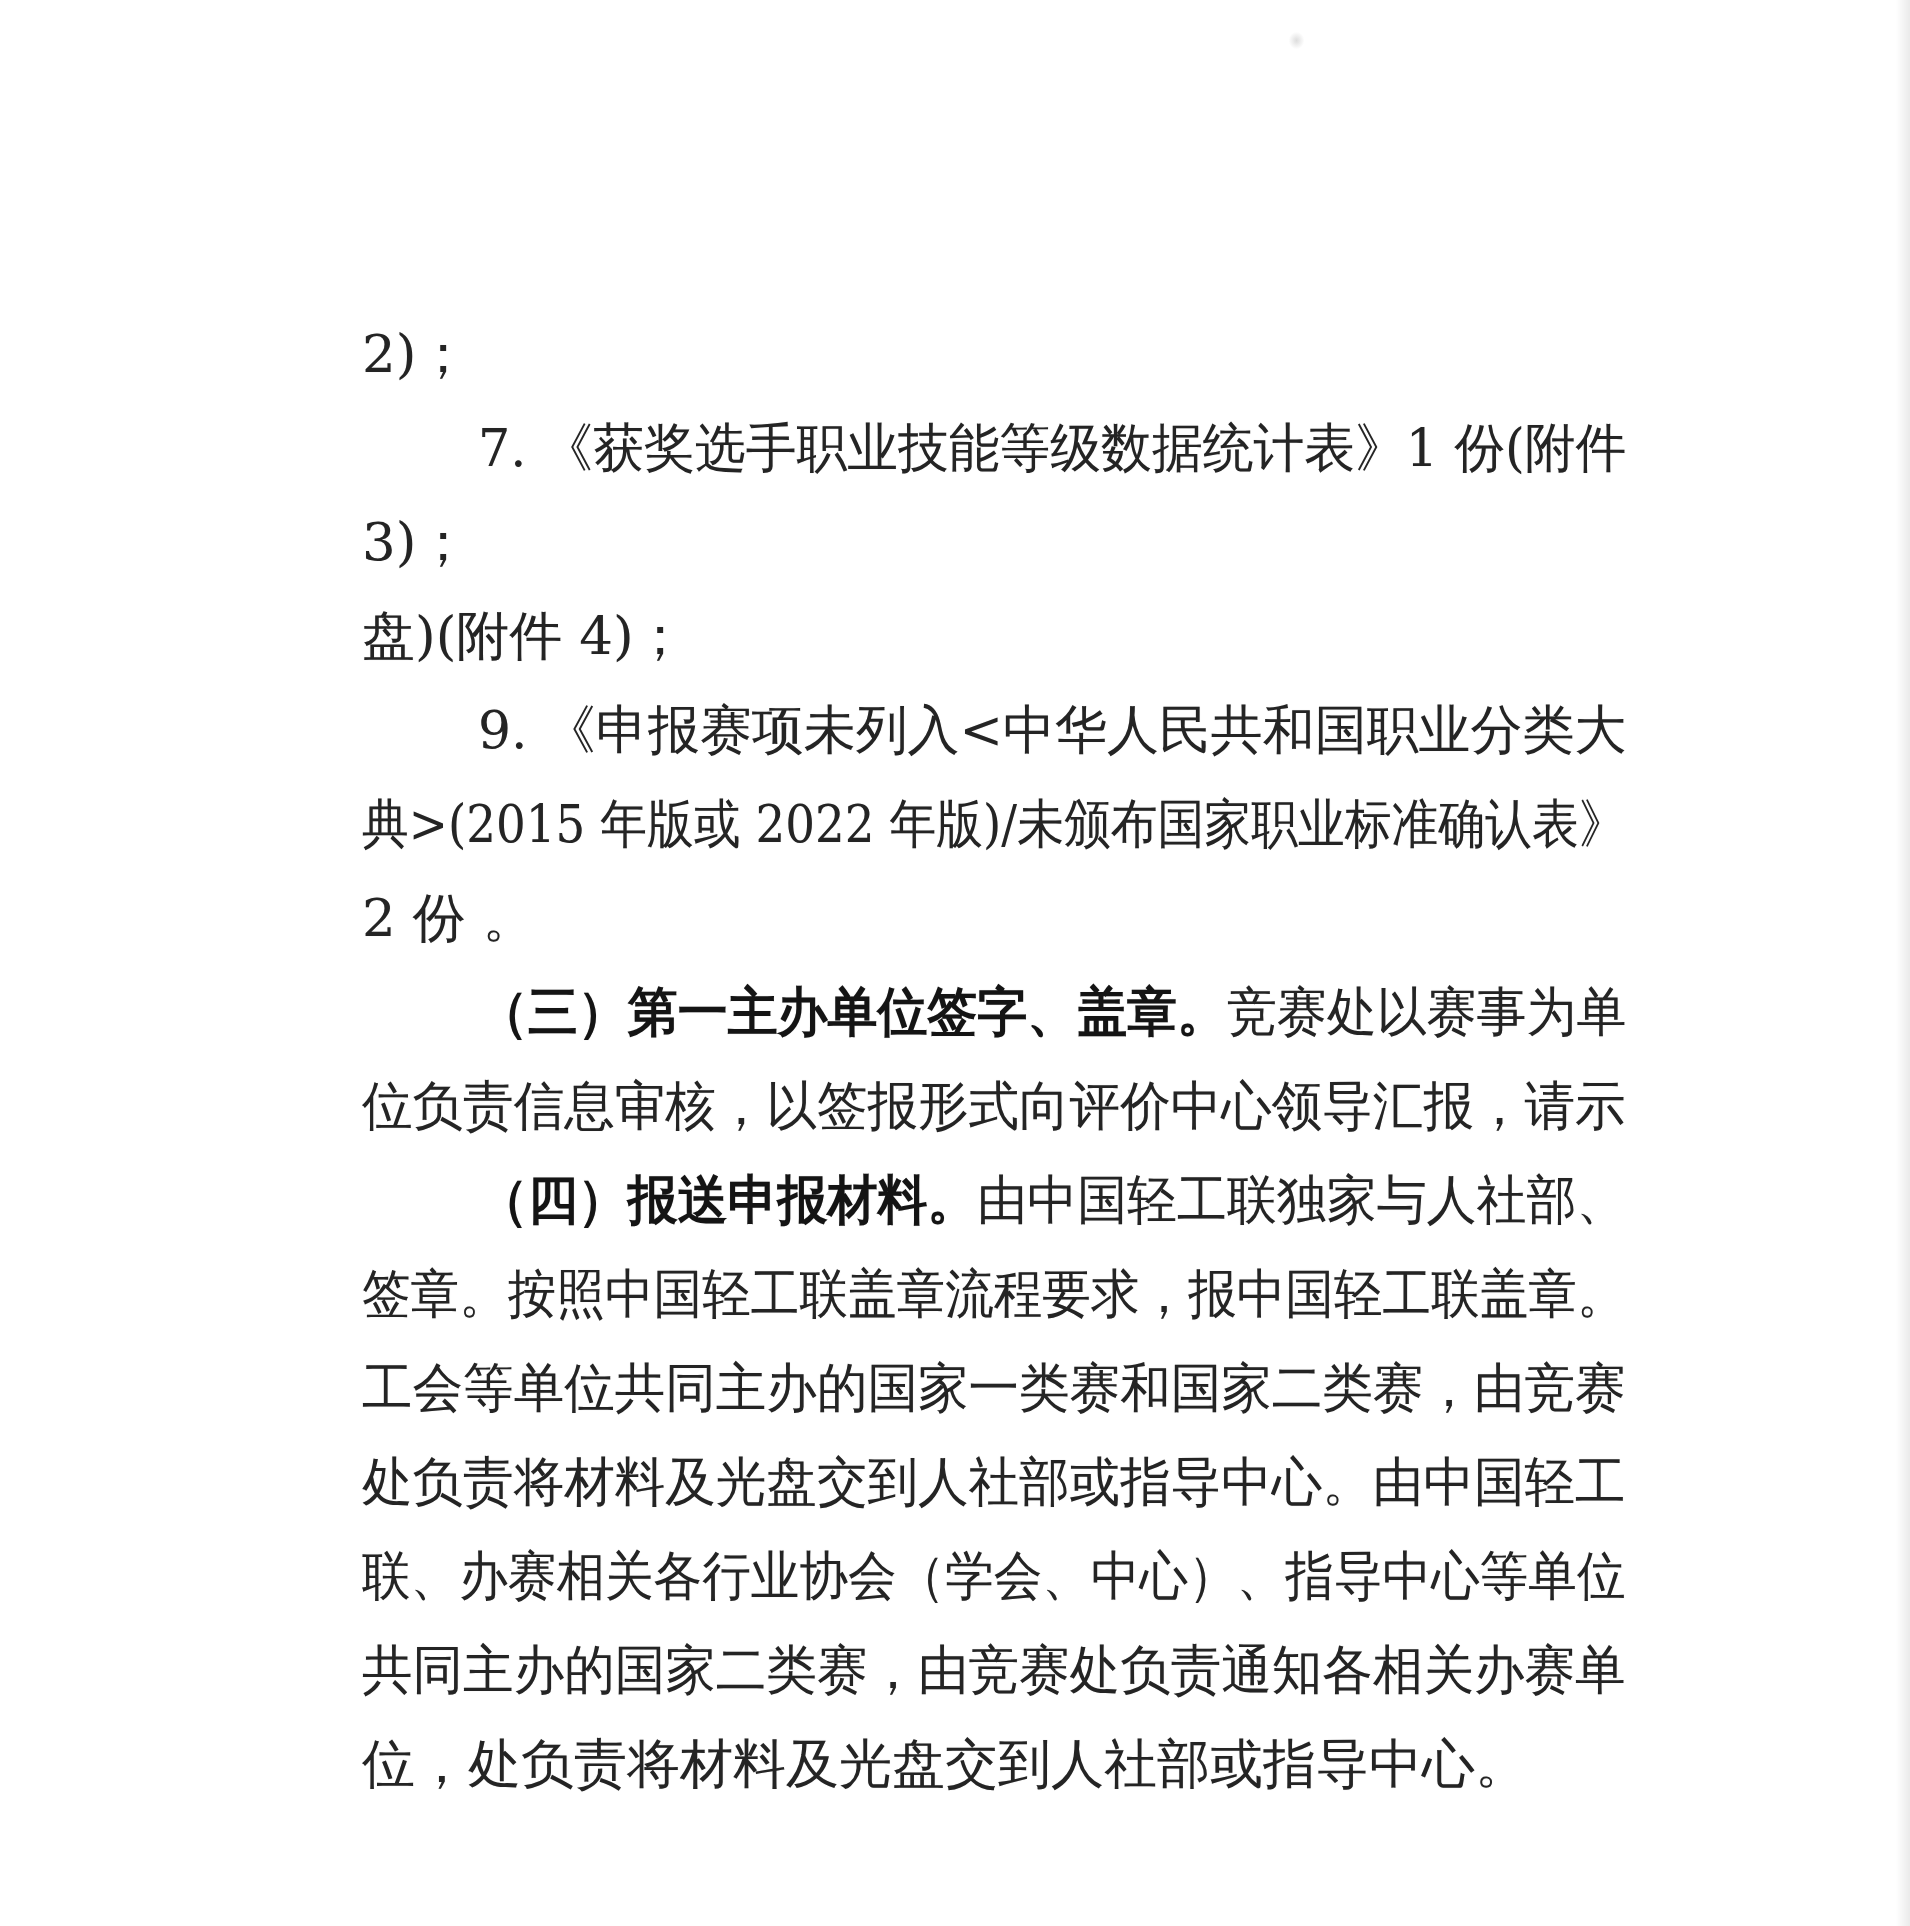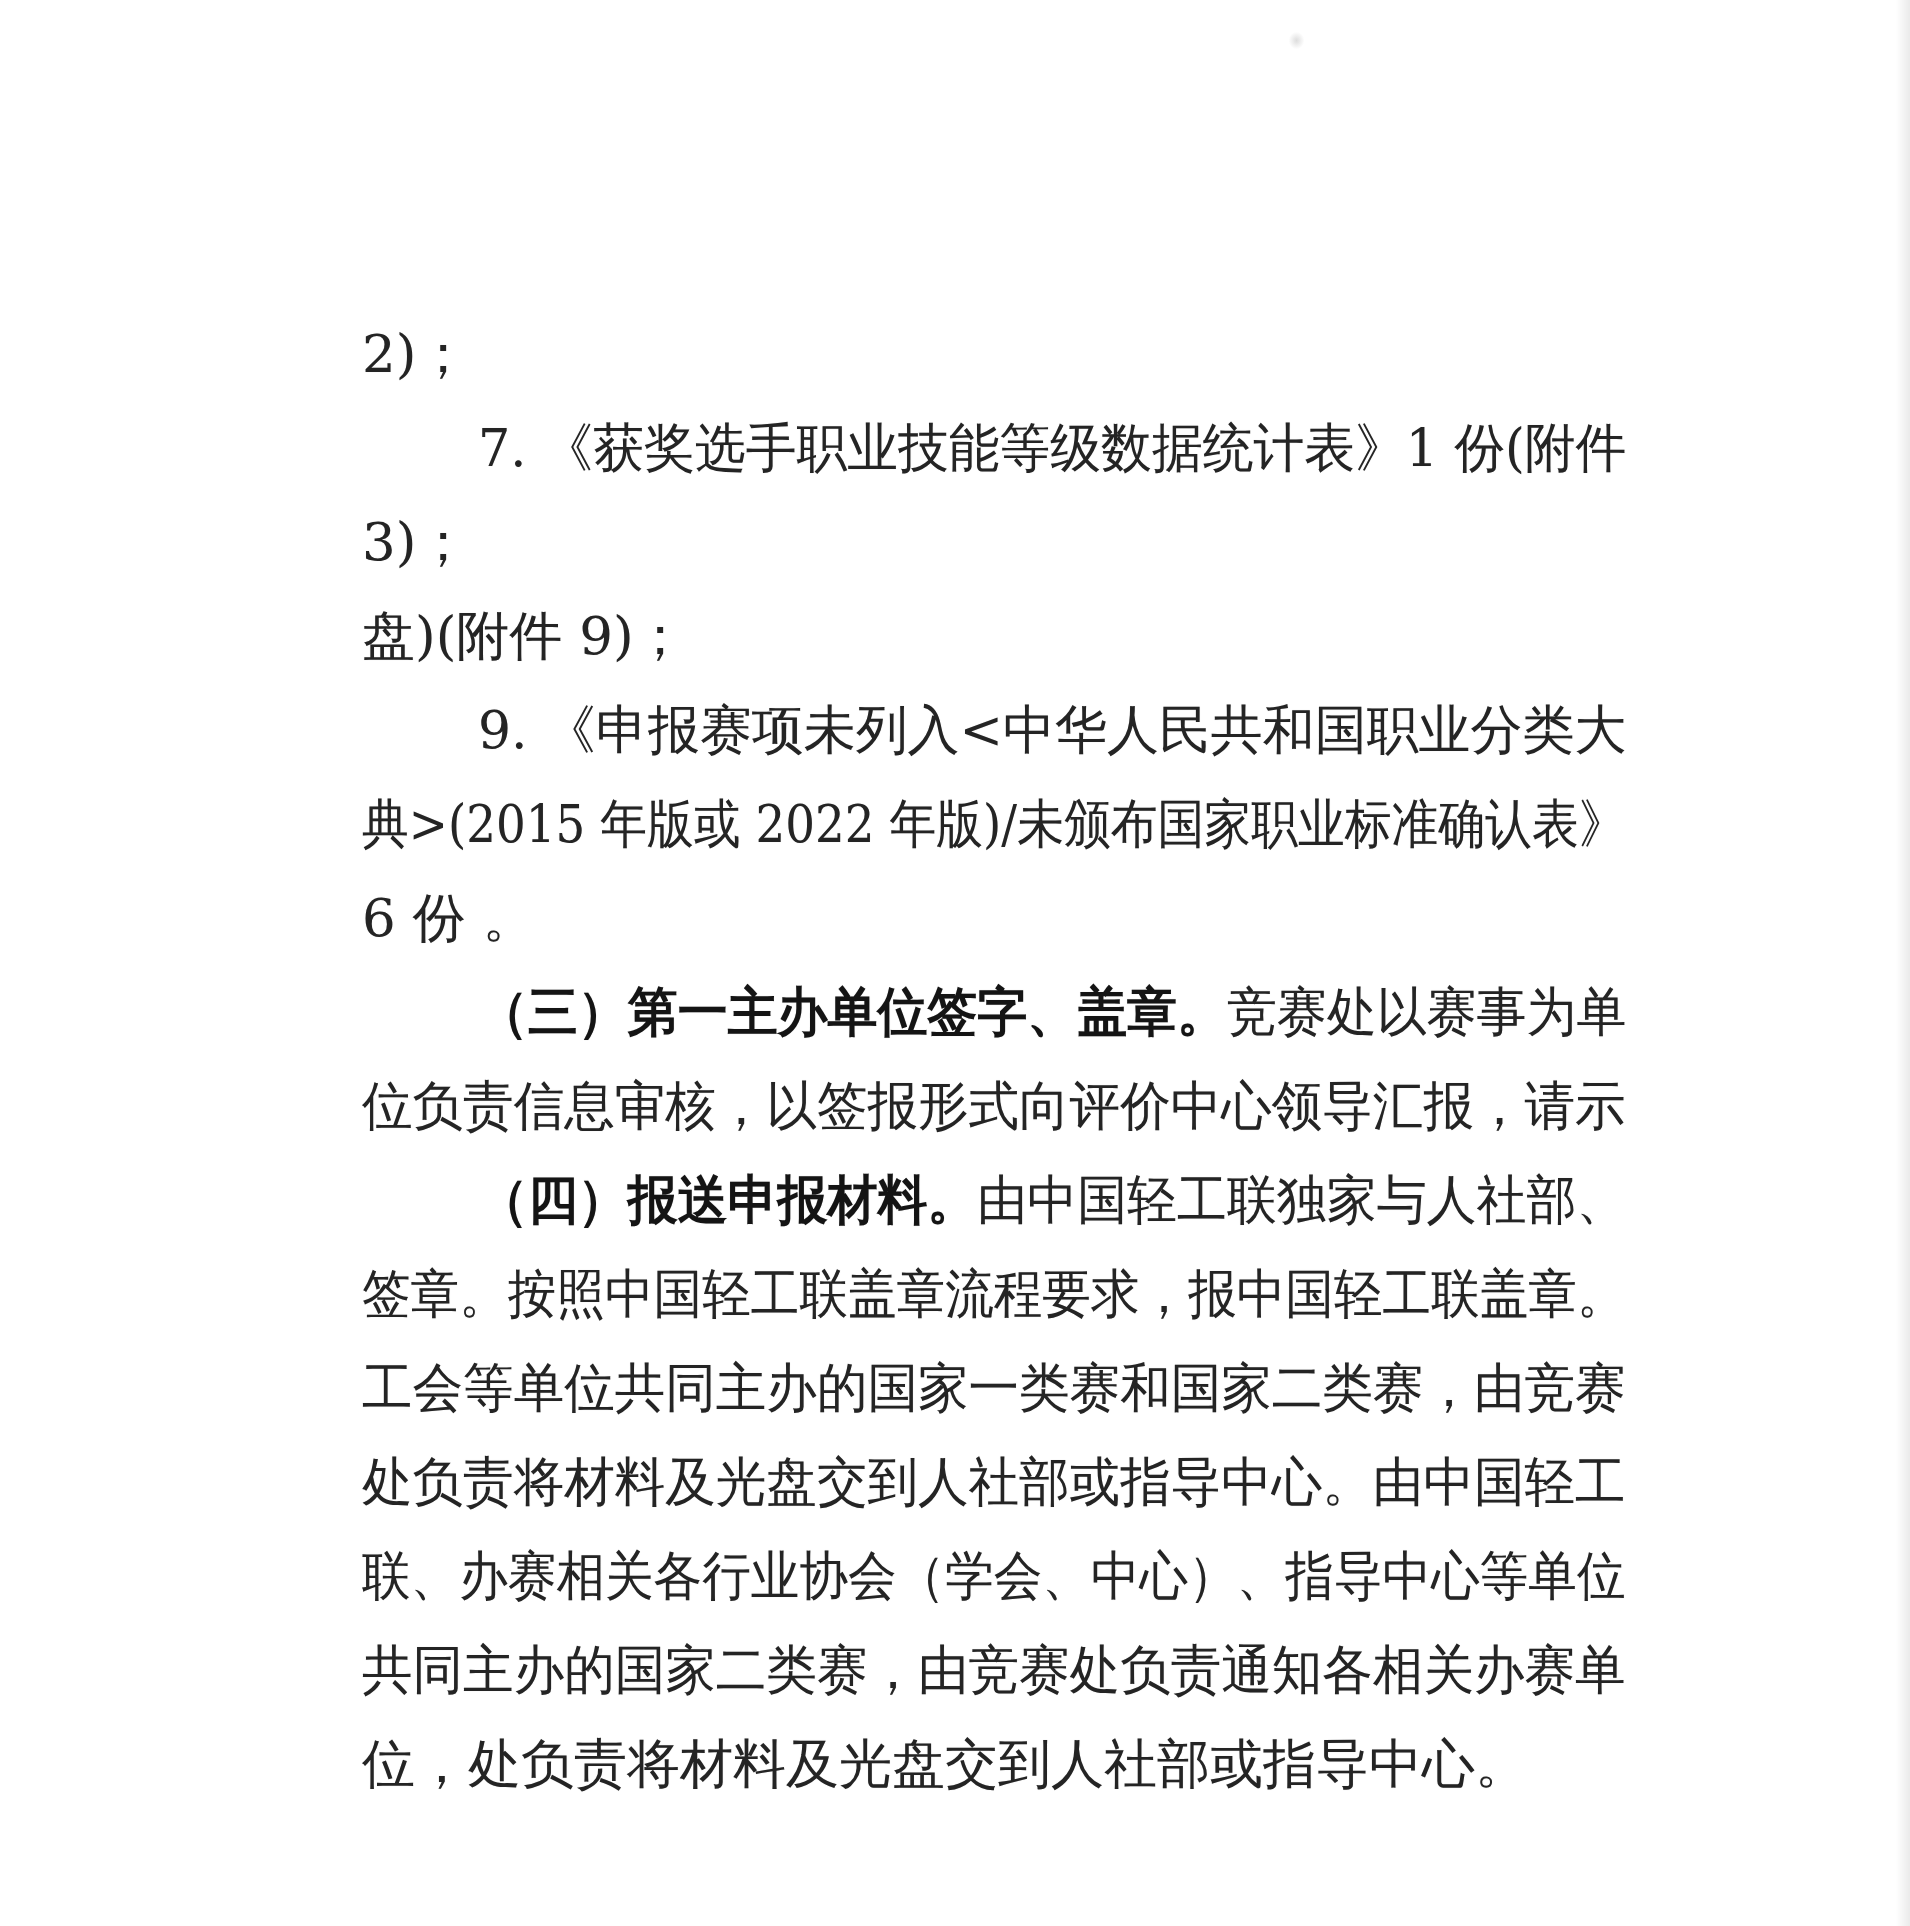--- a/index.html
+++ b/index.html
@@ -61,24 +61,24 @@
   }
 </style>
 </head>
 <body>
 
 <div class="page">
   <div class="doc-body" id="doc-body">
       <div class="line"><span class="inner"><span class="seg">2)；</span></span></div>
       <div class="line indent"><span class="inner" style="transform: scaleX(0.958012);"><span class="seg">7. 《获奖选手职业技能等级数据统计表》1 份(附件</span></span></div>
       <div class="line"><span class="inner"><span class="seg">3)；</span></span></div>
-      <div class="line"><span class="inner"><span class="seg">盘)(附件 9)；</span></span></div>
+      <div class="line"><span class="inner"><span class="seg">盘)(附件 4)；</span></span></div>
       <div class="line indent"><span class="inner" style="transform: scaleX(0.979951);"><span class="seg">9. 《申报赛项未列入&lt;中华人民共和国职业分类大</span></span></div>
       <div class="line"><span class="inner" style="transform: scaleX(0.883029);"><span class="seg">典&gt;(2015 年版或 2022 年版)/未颁布国家职业标准确认表》</span></span></div>
-      <div class="line"><span class="inner"><span class="seg">6 份 。</span></span></div>
+      <div class="line"><span class="inner"><span class="seg">2 份 。</span></span></div>
       <div class="line indent"><span class="inner" style="transform: scaleX(0.942029);"><span class="seg bold">（三）第一主办单位签字、盖章。</span><span class="seg">竞赛处以赛事为单</span></span></div>
       <div class="line"><span class="inner" style="transform: scaleX(0.953623);"><span class="seg">位负责信息审核，以签报形式向评价中心领导汇报，请示</span></span></div>
       <div class="line indent"><span class="inner" style="transform: scaleX(0.942029);"><span class="seg bold">（四）报送申报材料。</span><span class="seg">由中国轻工联独家与人社部、</span></span></div>
       <div class="line"><span class="inner" style="transform: scaleX(0.916945);"><span class="seg">签章。按照中国轻工联盖章流程要求，报中国轻工联盖章。</span></span></div>
       <div class="line"><span class="inner" style="transform: scaleX(0.953623);"><span class="seg">工会等单位共同主办的国家一类赛和国家二类赛，由竞赛</span></span></div>
       <div class="line"><span class="inner" style="transform: scaleX(0.953623);"><span class="seg">处负责将材料及光盘交到人社部或指导中心。由中国轻工</span></span></div>
       <div class="line"><span class="inner" style="transform: scaleX(0.916945);"><span class="seg">联、办赛相关各行业协会（学会、中心）、指导中心等单位</span></span></div>
       <div class="line"><span class="inner" style="transform: scaleX(0.953623);"><span class="seg">共同主办的国家二类赛，由竞赛处负责通知各相关办赛单</span></span></div>
       <div class="line"><span class="inner"><span class="seg">位，处负责将材料及光盘交到人社部或指导中心。</span></span></div>
       <div class="line indent"><span class="inner" style="transform: scaleX(0.942029);"></span></div>

